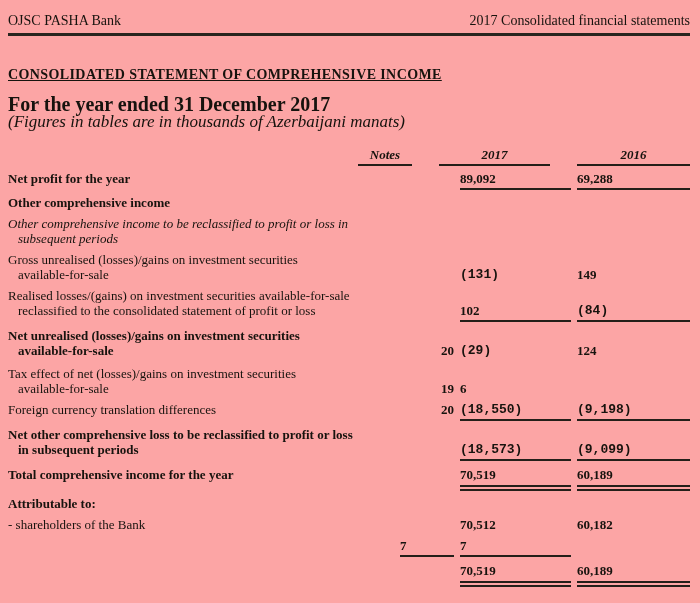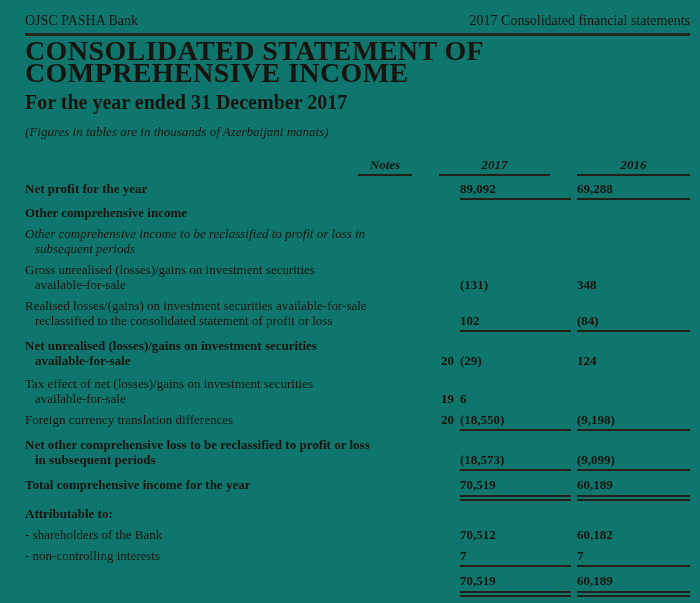--- a/index.html
+++ b/index.html
@@ -4,55 +4,55 @@
 <style>
   html, body {
     margin: 0;
     padding: 0;
     background: #f4f3f0;
   }
   .page {
     width: 700px;
     height: 603px;
     box-sizing: border-box;
-    background: #0f766e;
+    background: #fca5a5;
     color: #17130e;
     font-family: "Liberation Serif", "DejaVu Serif", serif;
-    padding: 12px 10px 0 25px;
+    padding: 12px 10px 0 8px;
     overflow: hidden;
     position: relative;
   }
   .doc-header {
     display: flex;
     justify-content: space-between;
     align-items: flex-end;
     font-size: 14px;
     line-height: 17px;
   }
   .header-rule {
     height: 3px;
     background: #29251f;
     margin-top: 4px;
   }
   .title {
-    margin-top: 4px;
-    font-size: 28px;
+    margin-top: 28px;
+    font-size: 14px;
     font-weight: bold;
     letter-spacing: 0.4px;
     line-height: 22px;
+    text-decoration: underline;
   }
   .period {
     margin-top: 9px;
     font-size: 20px;
     font-weight: bold;
     line-height: 19px;
   }
   .units {
-    margin-top: 12px;
-    font-size: 13px;
+    font-size: 17px;
     font-style: italic;
     line-height: 15px;
   }
   .fin-table {
     margin-top: 18px;
     font-size: 13px;
   }
   .t-row {
     display: grid;
     grid-template-columns: 1fr 54px 111px 113px;
@@ -81,21 +81,21 @@
     text-align: right;
     font-weight: bold;
     line-height: 15px;
   }
   .cell-val {
     font-weight: bold;
     line-height: 15px;
     padding-right: 18px;
     min-height: 15px;
   }
-  .cell-val.neg { padding-right: 12px; }
+  .cell-val.neg { padding-right: 12px; font-family: Liberation Mono, monospace; }
   .rule-s .cell-val {
     border-bottom: 2px solid #241f19;
     padding-bottom: 2px;
   }
   .rule-s .cell-label, .rule-s .cell-note { padding-bottom: 4px; }
   .rule-d .cell-val {
     border-bottom: 6px double #241f19;
     padding-bottom: 3px;
   }
   .rule-d .cell-label, .rule-d .cell-note { padding-bottom: 9px; }
@@ -146,21 +146,21 @@
         <div class="cell-val"></div>
         <div class="cell-val"></div>
       </div>
       <div class="t-row">
         <div class="cell-label">
           <div class="lline">Gross unrealised (losses)/gains on investment securities</div>
           <div class="lline cont">available-for-sale</div>
         </div>
         <div class="cell-note"></div>
         <div class="cell-val neg">(131)</div>
-        <div class="cell-val">348</div>
+        <div class="cell-val">149</div>
       </div>
       <div class="t-row rule-s">
         <div class="cell-label">
           <div class="lline">Realised losses/(gains) on investment securities available-for-sale</div>
           <div class="lline cont">reclassified to the consolidated statement of profit or loss</div>
         </div>
         <div class="cell-note"></div>
         <div class="cell-val">102</div>
         <div class="cell-val neg">(84)</div>
       </div>
@@ -216,23 +216,20 @@
       </div>
       <div class="t-row">
         <div class="cell-label">
           <div class="lline">- shareholders of the Bank</div>
         </div>
         <div class="cell-note"></div>
         <div class="cell-val">70,512</div>
         <div class="cell-val">60,182</div>
       </div>
       <div class="t-row rule-s">
-        <div class="cell-label">
-          <div class="lline">- non-controlling interests</div>
-        </div>
         <div class="cell-note"></div>
         <div class="cell-val">7</div>
         <div class="cell-val">7</div>
       </div>
       <div class="t-row rule-d">
         <div class="cell-label">
           <div class="lline"></div>
         </div>
         <div class="cell-note"></div>
         <div class="cell-val">70,519</div>

